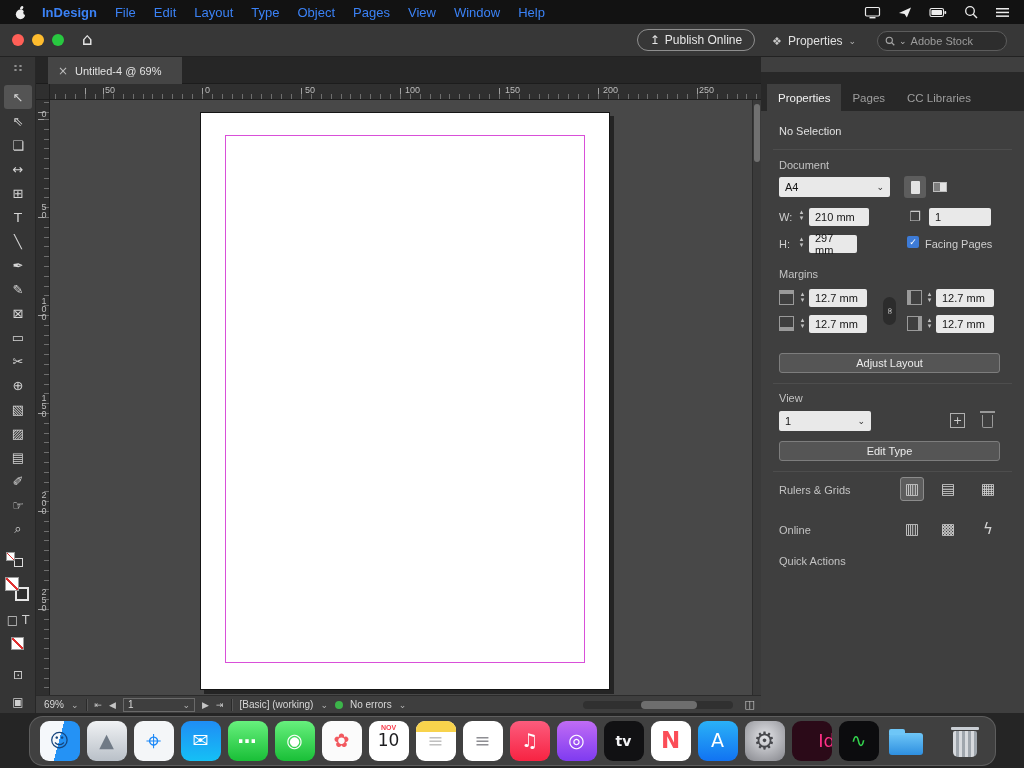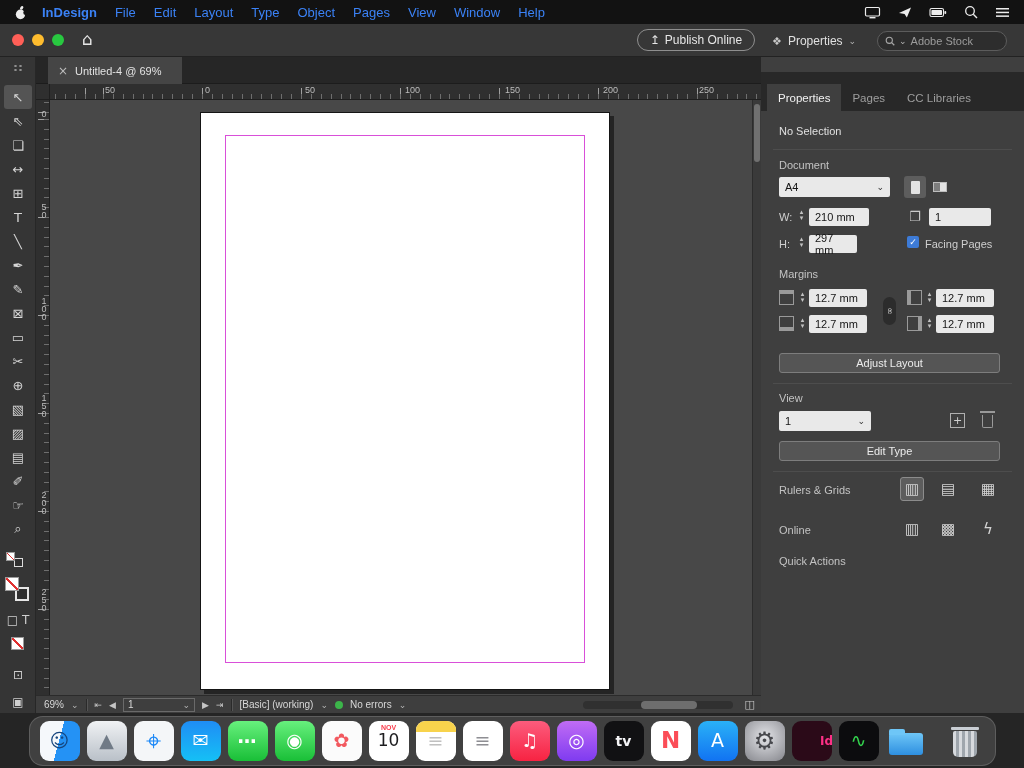--- a/index.html
+++ b/index.html
@@ -117,21 +117,21 @@
   
   .dockstrip{position:absolute;top:713px;left:0;width:1024px;height:55px;background:#252525;display:flex;justify-content:center;align-items:center;}
   .dock{display:flex;gap:7px;padding:4px 10px;background:rgba(66,66,66,.92);border:1px solid rgba(255,255,255,.16);border-radius:14px;}
   .dockitem{position:relative;width:40px;height:40px;border-radius:9px;flex:0 0 auto;overflow:hidden;
     display:flex;align-items:center;justify-content:center;}
   .dglyph{font-size:19px;line-height:1;}
   [data-kind="messages"] .dglyph{font-weight:bold;margin-top:-8px;letter-spacing:1px;}
   [data-kind="safari"] .dglyph{font-size:27px;}
   [data-kind="tv"] .dglyph{font-size:14px;font-weight:bold;}
   [data-kind="news"] .dglyph{font-size:23px;font-weight:bold;}
-  [data-kind="indesign"] .dglyph{font-size:12px;font-weight:bold;margin-left:30px;}
+  [data-kind="indesign"] .dglyph{font-size:18px;font-weight:normal;margin-left:30px;}
   [data-kind="system-preferences"] .dglyph{font-size:24px;}
   [data-kind="calendar"] .dglyph{font-size:17px;}
   [data-kind="calendar"]::before{content:attr(data-sub);position:absolute;top:3px;left:0;right:0;text-align:center;
     font-size:7px;font-weight:bold;color:#fa3c4c;}
   [data-kind="notes"]::before{content:"";position:absolute;top:0;left:0;right:0;height:11px;background:#f8d34c;}
   [data-kind="notes"] .dglyph,[data-kind="reminders"] .dglyph{z-index:1;}
   [data-kind="folder"]::before{content:"";position:absolute;left:3px;top:12px;width:34px;height:22px;
     background:linear-gradient(#6ec6f7,#2e8fe0);border-radius:3px;}
   [data-kind="folder"]::after{content:"";position:absolute;left:3px;top:8px;width:16px;height:6px;background:#6ec6f7;border-radius:2px 2px 0 0;}
   [data-kind="trash"]{margin-left:12px;}

